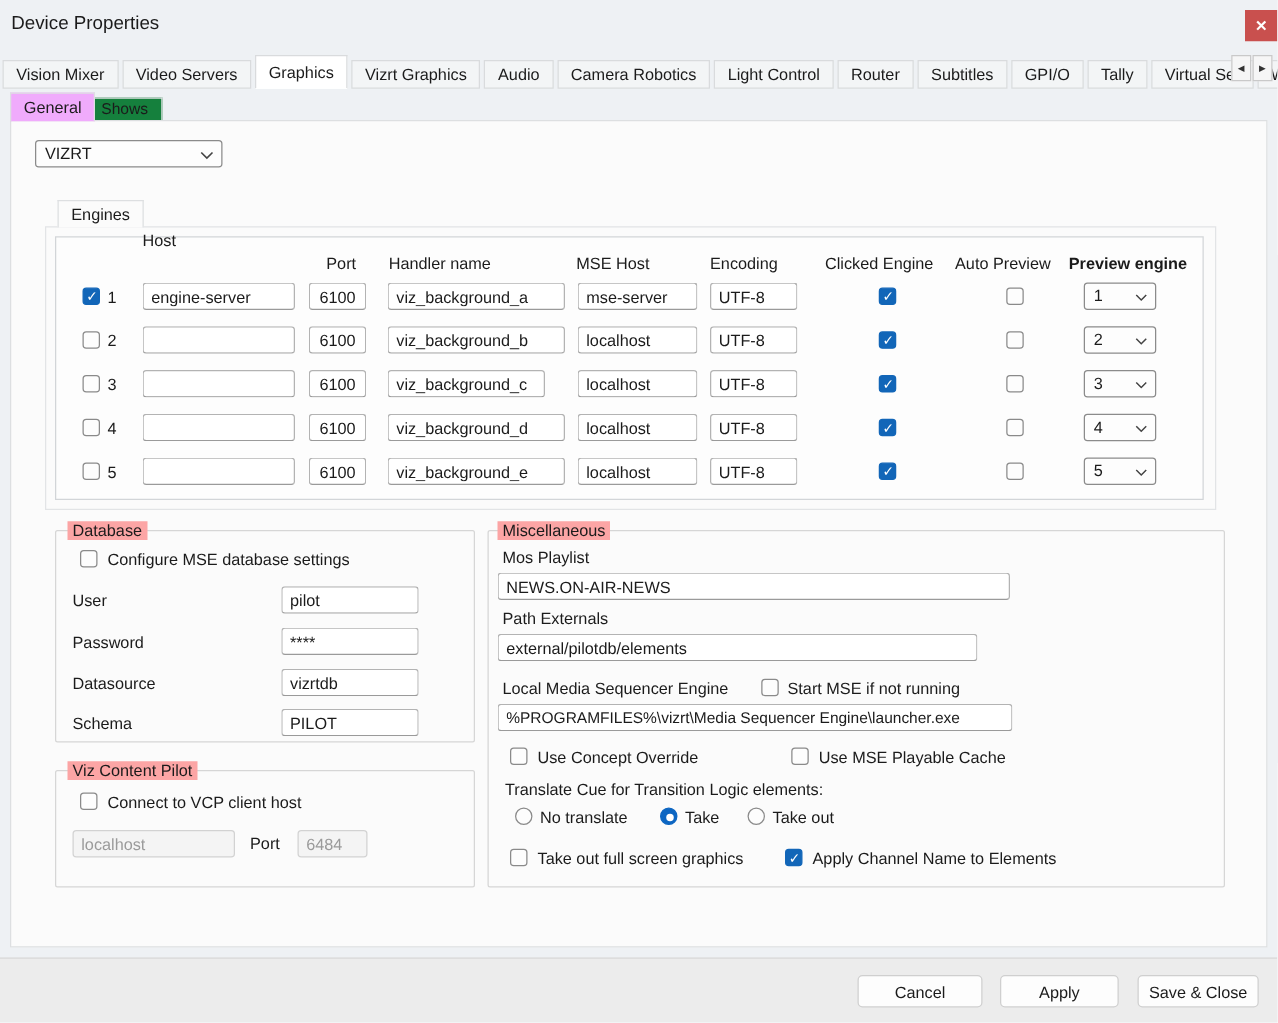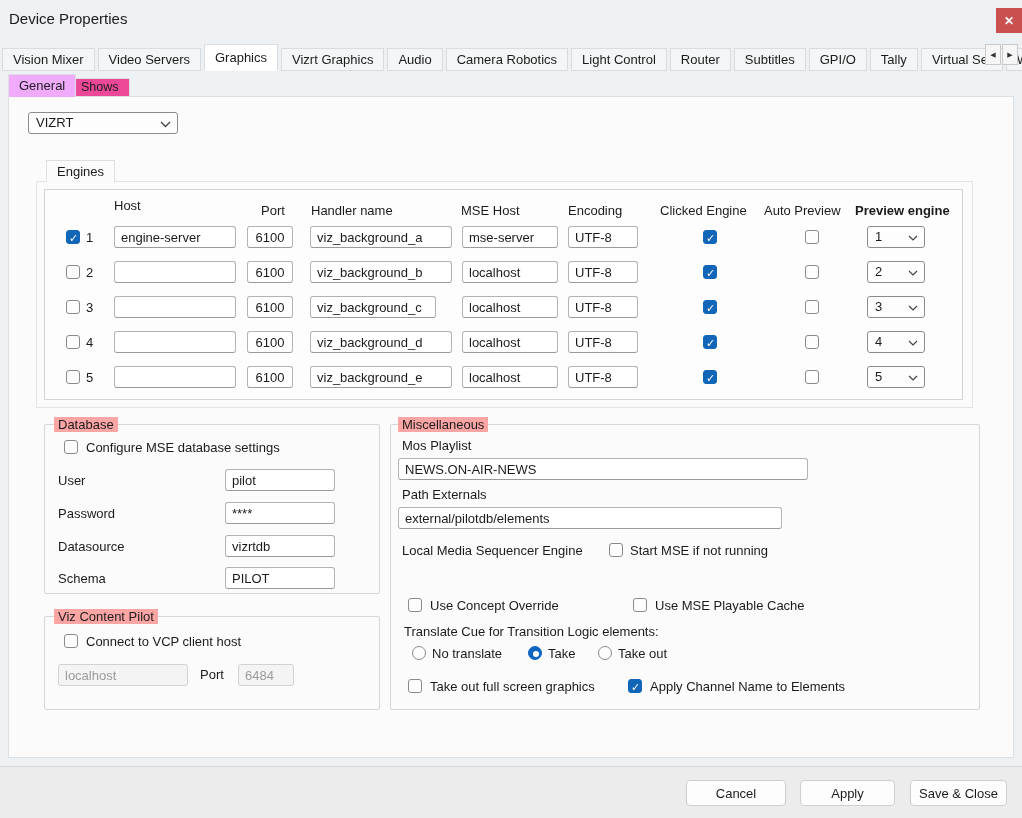--- a/index.html
+++ b/index.html
@@ -17,21 +17,21 @@
   .tabstrip { position:absolute; left:2px; top:44px; display:flex; align-items:flex-end; }
   .tab { height:23px; line-height:21px; padding:0 10px; margin-right:3px; background:#f3f5f6;
          border:1px solid #d9dbdd; white-space:nowrap; }
   .tab.selected { height:27px; line-height:25px; background:#ffffff; border-bottom-color:#ffffff; }
   .tab-scroll { position:absolute; left:984px; top:44px; display:flex; }
   .scrollbtn { width:16px; height:21px; border:1px solid #c9c9c9; background:#f6f6f6; display:flex;
                align-items:center; justify-content:center; font-size:7px; color:#333; margin-left:1px; }
 
   
   .page { position:absolute; left:8px; top:96px; width:1006px; height:662px; background:#fbfbfb; border:1px solid #dddfe1; }
-  .subtab { position:absolute; background:#ec4899; border:1px solid #dddfe1; border-bottom:none; padding:0 10px; white-space:nowrap; }
+  .subtab { position:absolute; background:#15803d; border:1px solid #dddfe1; border-bottom:none; padding:0 10px; white-space:nowrap; }
   .subtab.selected { background:#f0abfc; z-index:3; }
   #subtab-general { left:8px; top:74px; height:23px; line-height:22px; }
   #subtab-shows   { left:70px; top:78px; height:18px; line-height:17px; font-size:12.5px; }
 
   
   .in { position:absolute; height:22px; border:1px solid #b3b3b3; border-bottom-color:#9a9a9a; border-radius:3px;
         background:#fff; font-family:"Liberation Sans", sans-serif; font-size:13px; padding:0 6px; color:#1b1b1b; }
   .in:disabled, .in.disabled { background:#f4f4f4; border-color:#d2d2d2; color:#9b9b9b; }
   .select { position:absolute; height:22px; border:1px solid #8b8b8b; border-radius:3px; background:#fdfdfd;
             line-height:20px; padding:0 18px 0 7px; }
@@ -104,21 +104,21 @@
     <span>VIZRT</span>
     <svg width="11" height="7" viewBox="0 0 11 7">
         <path d="M1 1 L5.5 5.5 L10 1" fill="none" stroke="#444" stroke-width="1.3"></path>
       </svg>
   </div>
 
   <div class="subtab selected" id="engines-tab" style="position:absolute;">Engines</div>
   <div class="engines-outer"></div>
   <div class="engines-inner"></div>
 
-  <div class="lbl" style="left:114px; top:198px;">Host</div>
+  <div class="lbl" style="left:114px; top:185px;">Host</div>
   <div class="lbl" style="left:261px; top:203px;">Port</div>
   <div class="lbl" style="left:311px; top:203px;">Handler name</div>
   <div class="lbl" style="left:461px; top:203px;">MSE Host</div>
   <div class="lbl" style="left:568px; top:203px;">Encoding</div>
   <div class="lbl" style="left:660px; top:203px;">Clicked Engine</div>
   <div class="lbl" style="left:764px; top:203px;">Auto Preview</div>
   <div class="lbl" style="left:855px; top:203px;font-weight:bold;">Preview engine</div>
 
   <div>
     <span class="cb checked" style="left:66px; top:230px;"></span>
@@ -235,20 +235,21 @@
   <div class="legend" style="left:398px; top:417px;">Miscellaneous</div>
 
   <div class="lbl" style="left:402px; top:438px;">Mos Playlist</div>
   <input class="in" style="left: 398px; top: 458px; width: 410px;" value="NEWS.ON-AIR-NEWS">
   <div class="lbl" style="left:402px; top:487px;">Path Externals</div>
   <input class="in" style="left: 398px; top: 507px; width: 384px;" value="external/pilotdb/elements">
 
   <div class="lbl" style="left:402px; top:543px;">Local Media Sequencer Engine</div>
   <span class="cb" style="left:609px; top:543px;"></span>
   <div class="lbl" style="left:630px; top:543px;">Start MSE if not running</div>
+  <input class="in" style="left: 398px; top: 563px; width: 412px; font-size: 12.4px;" value="%PROGRAMFILES%\vizrt\Media Sequencer Engine\launcher.exe">
 
   <span class="cb" style="left:408px; top:598px;"></span>
   <div class="lbl" style="left:430px; top:598px;">Use Concept Override</div>
   <span class="cb" style="left:633px; top:598px;"></span>
   <div class="lbl" style="left:655px; top:598px;">Use MSE Playable Cache</div>
 
   <div class="lbl" style="left:404px; top:624px;">Translate Cue for Transition Logic elements:</div>
   <span class="radio" style="left:412px; top:646px;"></span>
   <div class="lbl" style="left:432px; top:646px;">No translate</div>
   <span class="radio checked" style="left:528px; top:646px;"></span>

